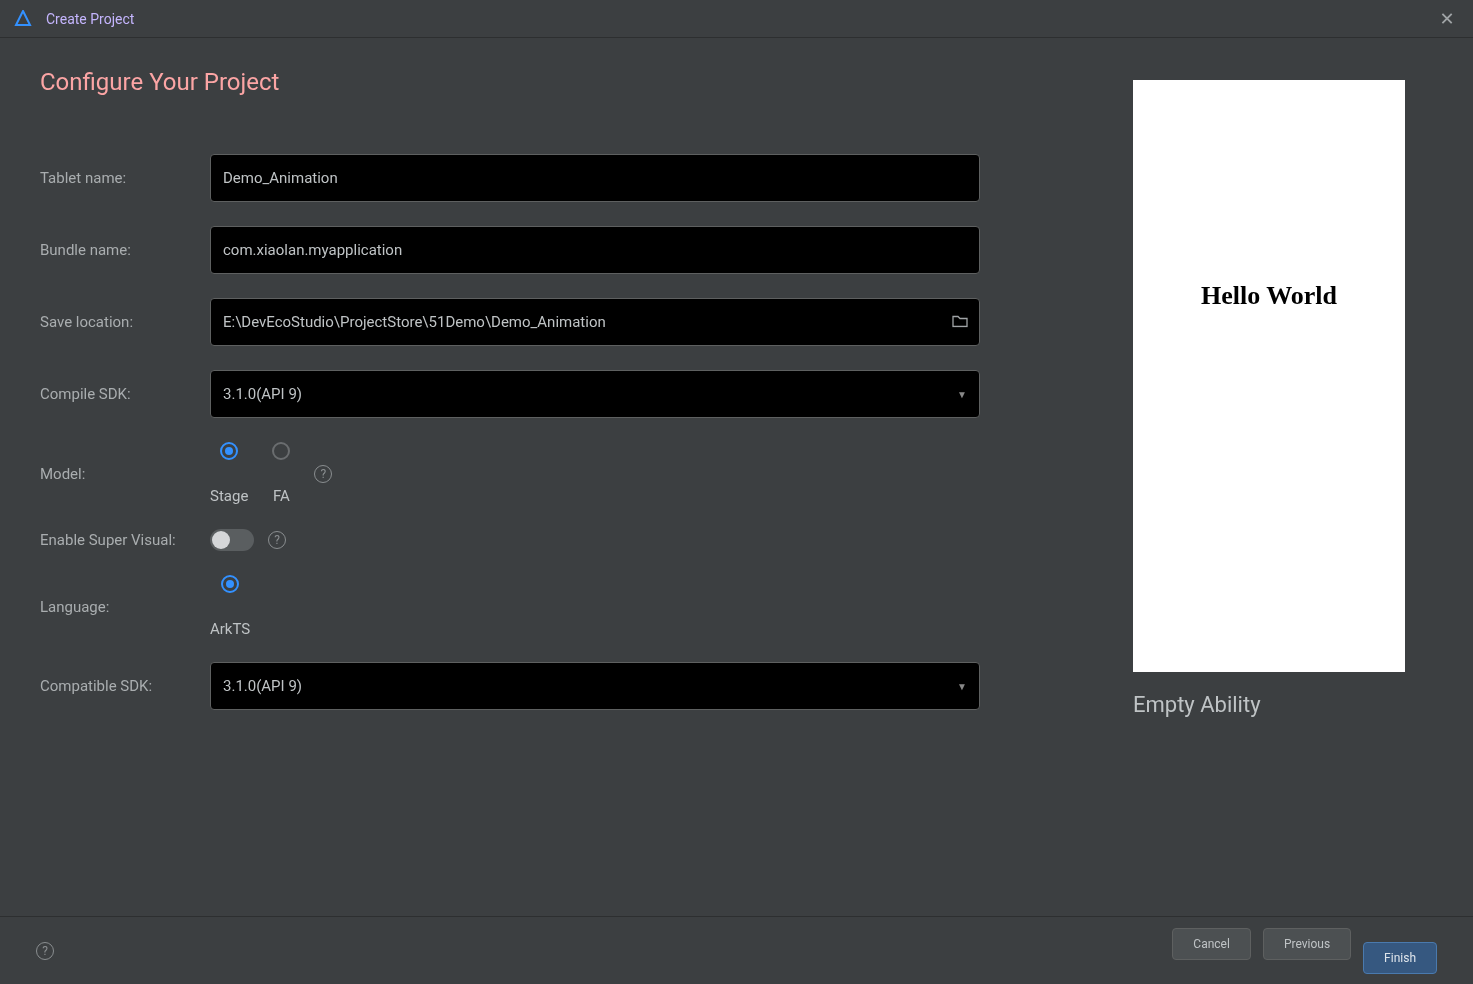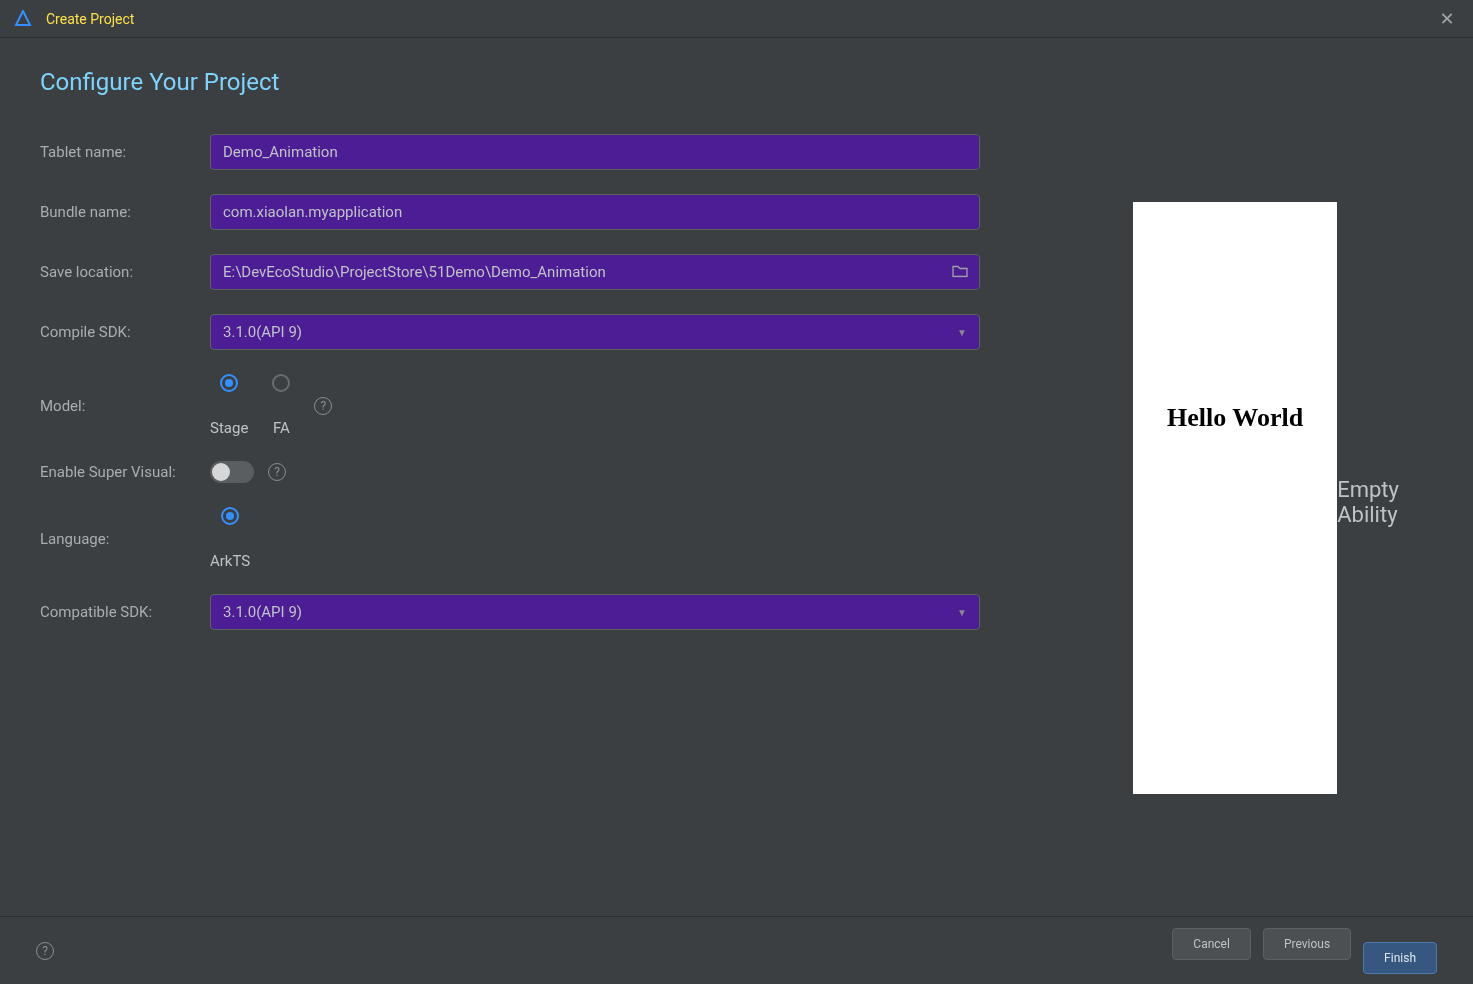--- a/index.html
+++ b/index.html
@@ -26,65 +26,65 @@
     }
     .titlebar .logo {
       width: 18px;
       height: 18px;
       margin-right: 14px;
       display: flex;
       align-items: center;
       justify-content: center;
     }
     .titlebar .title {
-      color: #fde047;
+      color: #c4b5fd;
       font-size: 14px;
       flex: 1;
     }
     .titlebar .close {
       color: #a0a4a6;
       font-size: 18px;
       cursor: pointer;
       width: 24px;
       text-align: center;
     }
     .content {
       display: flex;
       padding: 30px 40px 0 40px;
       height: calc(100% - 38px - 68px);
     }
     .form-area {
       flex: 1;
       padding-right: 40px;
     }
     .page-heading {
-      color: #7dd3fc;
+      color: #fca5a5;
       font-size: 24px;
       font-weight: 400;
-      margin-bottom: 38px;
+      margin-bottom: 58px;
     }
     .form-row {
       display: flex;
       align-items: center;
       margin-bottom: 24px;
     }
     .form-label {
       width: 170px;
       color: #a9adaf;
       font-size: 15px;
       flex-shrink: 0;
     }
     .form-control {
       flex: 1;
       max-width: 770px;
     }
     .text-input, .select-input {
       width: 100%;
-      height: 36px;
-      background: #4c1d95;
+      height: 48px;
+      background: #000000;
       border: 1px solid #5e6060;
       border-radius: 4px;
       color: #bfc3c5;
       padding: 0 12px;
       font-size: 15px;
       display: flex;
       align-items: center;
       position: relative;
     }
     .select-input {
@@ -202,22 +202,22 @@
       font-size: 14px;
       font-weight: bold;
     }
     .checkbox-label {
       color: #bfc3c5;
       font-size: 15px;
     }
     .preview-area {
       width: 300px;
       display: flex;
-      flex-direction: row;
-      align-items: center;
+      flex-direction: column;
+      align-items: flex-start;
     }
     .preview-phone {
       width: 272px;
       height: 592px;
       background: #ffffff;
       margin-top: 12px;
       display: flex;
       align-items: center;
       justify-content: center;
     }

